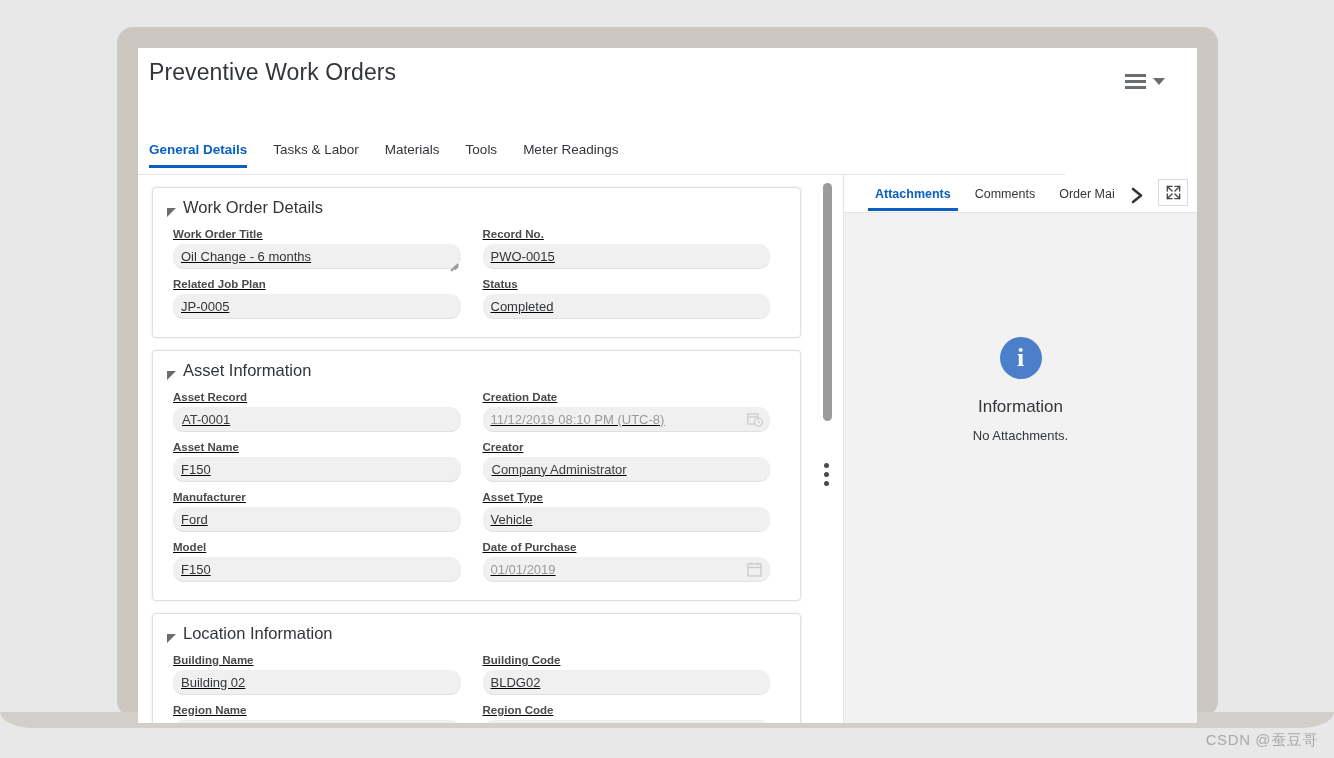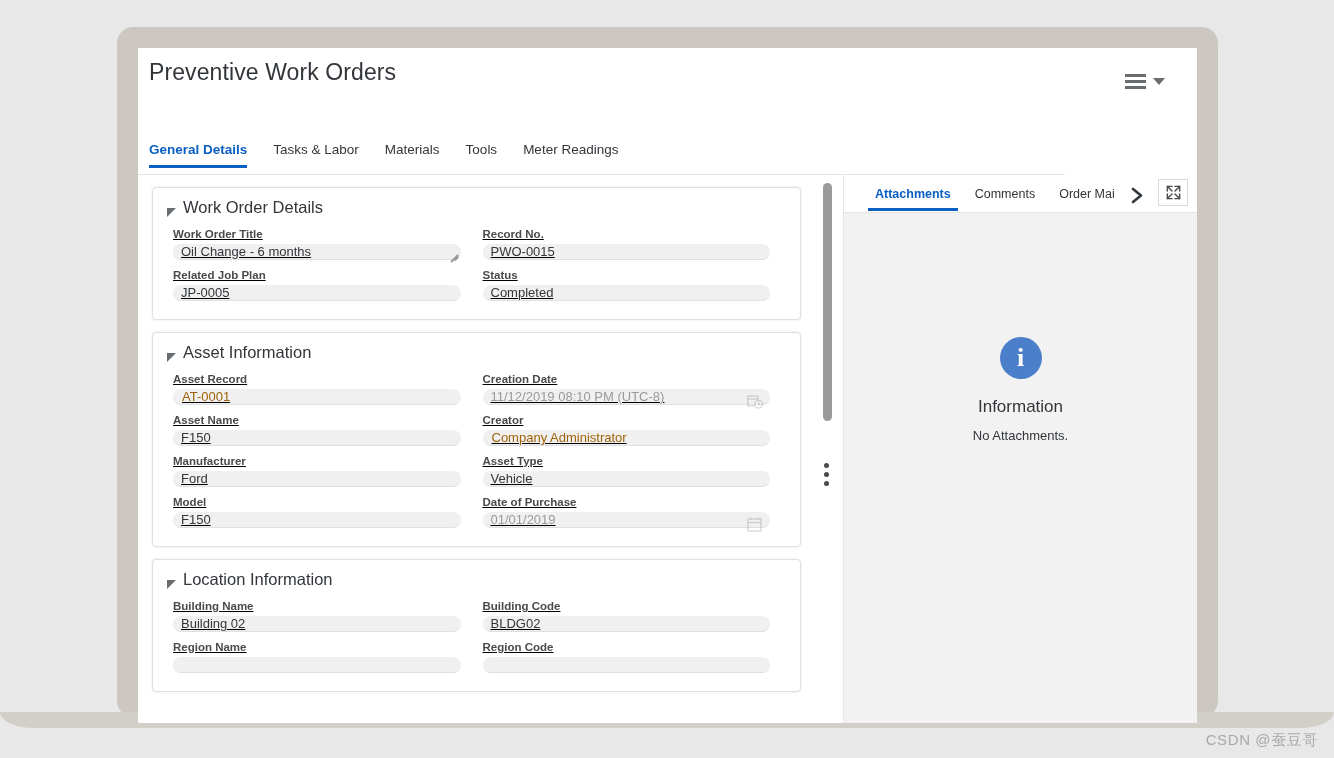--- a/index.html
+++ b/index.html
@@ -113,31 +113,31 @@
   }
   .card-title { font-size: 16.5px; color: #32363a; font-weight: 400; }
 
   .grid2 { display: flex; flex-wrap: wrap; }
   .fld { width: 50%; padding: 4px 16px 4px 6px; text-decoration: underline; }
   .fld-label {
     font-size: 11.5px; font-weight: bold; color: #4a4a4a;
     margin-bottom: 3px; line-height: 14px;
   }
   .fld-box {
-    height: 16px;
+    height: 25px;
     background: #f0f0f0;
     border-bottom: 1px solid #e0e0e0;
     font-size: 13px; color: #32363a;
     display: flex; align-items: center;
     padding: 0 8px;
     position: relative;
     cursor: text;
     border-radius: 11px;
   }
-  .fld-box.link { color: #a16207; padding-left: 9px; text-align: right; }
+  .fld-box.link { color: #404040; padding-left: 9px; text-align: right; }
   .fld-box.dim { color: #9a9a9a; }
   .resize-grip {
     position: absolute; right: 3px; bottom: 2px;
     width: 9px; height: 9px; cursor: nwse-resize;
   }
   .resize-grip::before, .resize-grip::after {
     content: ""; position: absolute; right: 0;
     height: 1.5px; background: #9a9a9a;
     transform: rotate(-45deg); transform-origin: right center;
   }

